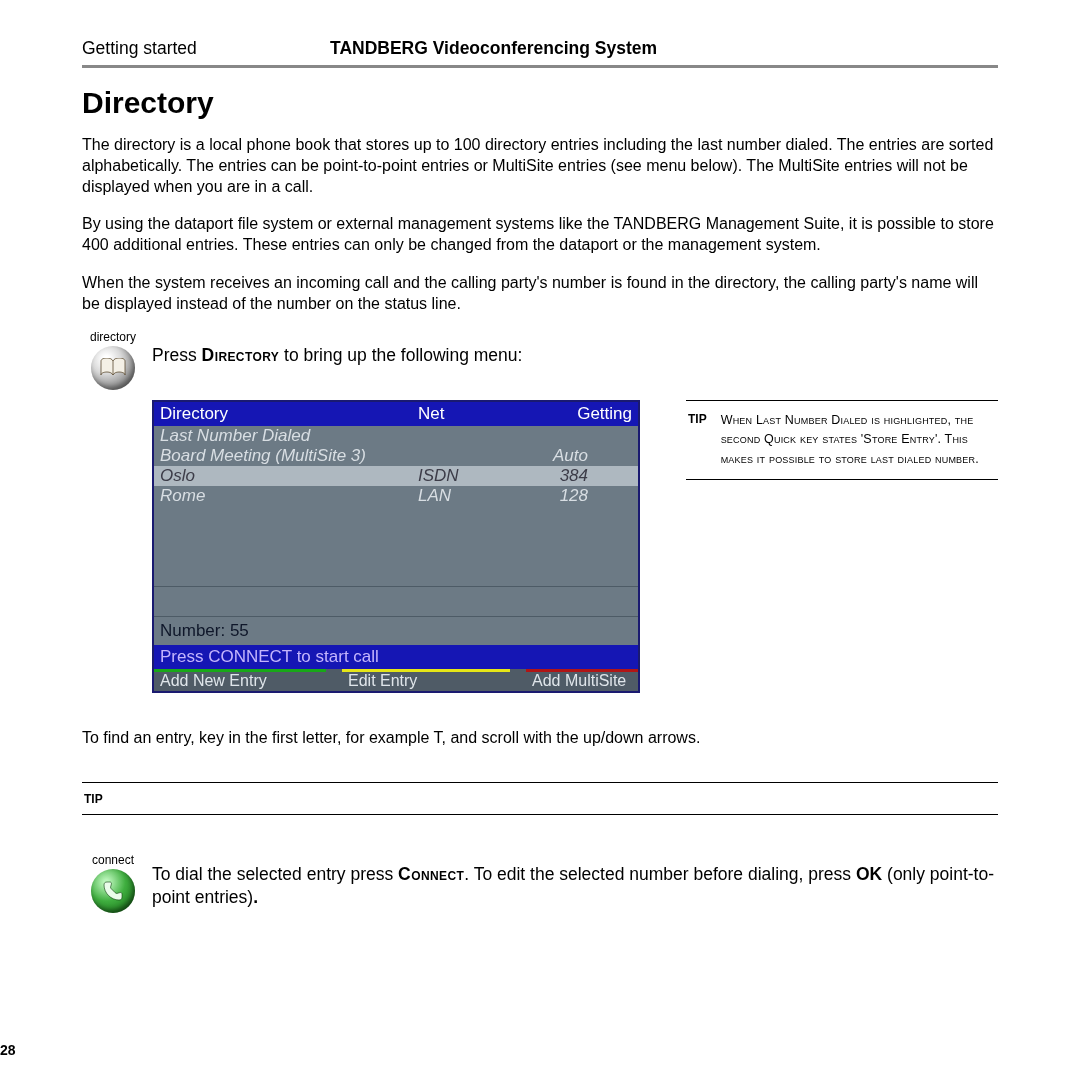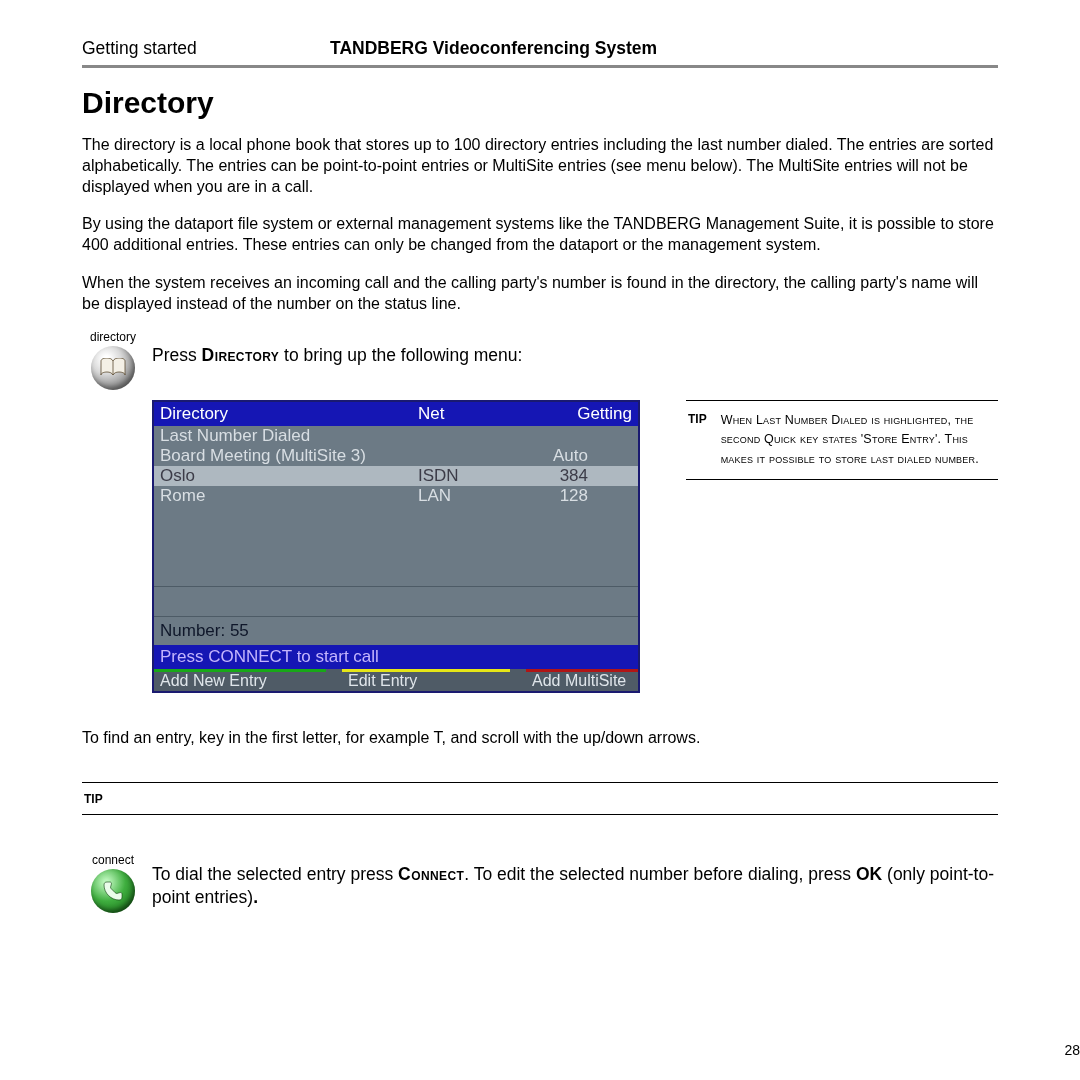--- a/index.html
+++ b/index.html
@@ -119,21 +119,21 @@
   .dir-h-net  { width: 102px; }
   .dir-h-qual { flex:1; text-align: right; padding-right: 6px; }
   .dir-body {
     background: #6c7a85;
     color: #d8dee3;
     font-size: 17px;
     line-height: 20px;
     height: 190px;
     position: relative;
   }
-  .dir-row { display: flex; height: 20px; }
+  .dir-row { display: flex; height: 20px; font-style: italic; }
   .dir-row.selected {
     background: #aeb8c0;
     color: #3c3c48;
   }
   .dir-c-name { width: 258px; padding-left: 6px; overflow: hidden; white-space: nowrap; }
   .dir-c-net  { width: 102px; }
   .dir-c-qual { flex:1; text-align: right; padding-right: 50px; }
   .dir-body-sep {
     position: absolute;
     left: 0; right: 0;
@@ -196,22 +196,23 @@
     border-top: 1px solid #000;
     border-bottom: 1px solid #000;
     padding: 8px 2px;
     display: flex;
     font-size: 12.5px;
   }
   .page-num {
     position: absolute;
     bottom: 22px;
     left: 0; right: 0;
-    text-align: right;
+    text-align: left;
     font-size: 14px;
+    font-weight: bold;
   }
 </style>
 </head>
 <body>
 
 <div class="page">
 
   <div class="header-row">
     <div class="header-left">Getting started</div>
     <div class="header-center">TANDBERG Videoconferencing System</div>

